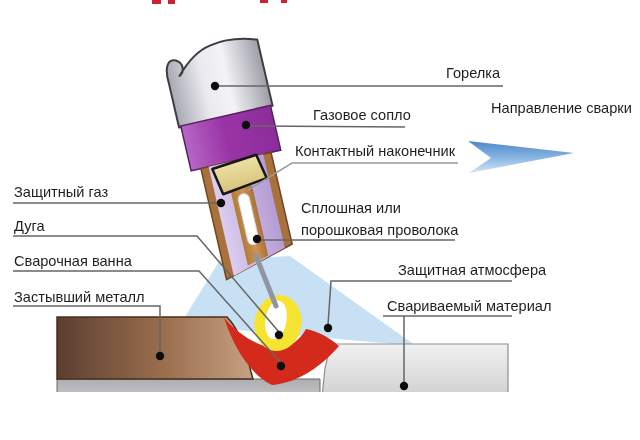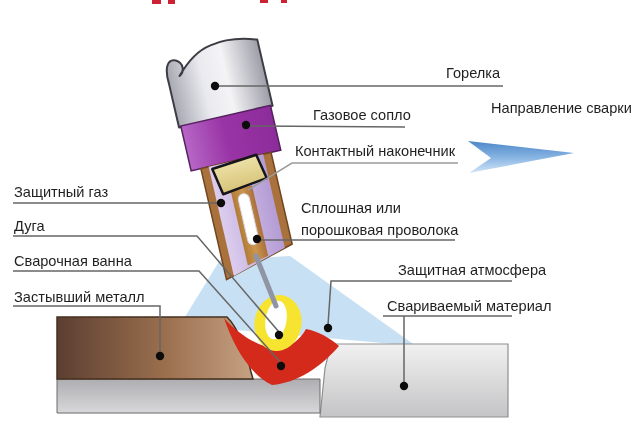--- a/index.html
+++ b/index.html
@@ -1,16 +1,16 @@
 <!DOCTYPE html>
 <html><head>
 <meta charset="utf-8">
 <style>
   html,body{margin:0;padding:0;background:#ffffff;}
-  #stage{position:relative;width:640px;height:440px;background:#ffffff;overflow:hidden;
+  #stage{position:relative;width:640px;height:392px;background:#ffffff;overflow:hidden;
          font-family:"Liberation Sans",sans-serif;}
   svg text{font-family:"Liberation Sans",sans-serif;font-size:14.6px;fill:#1f1f1f;}
   svg .leader{stroke:#666;stroke-width:1.5;fill:none;}
   svg .leader-light{stroke:#9a9a9a;stroke-width:1.5;fill:none;}
   svg .dot{fill:#0c0c0c;stroke:none;}
 </style>
 </head>
 <body>
 
 <div id="stage">

